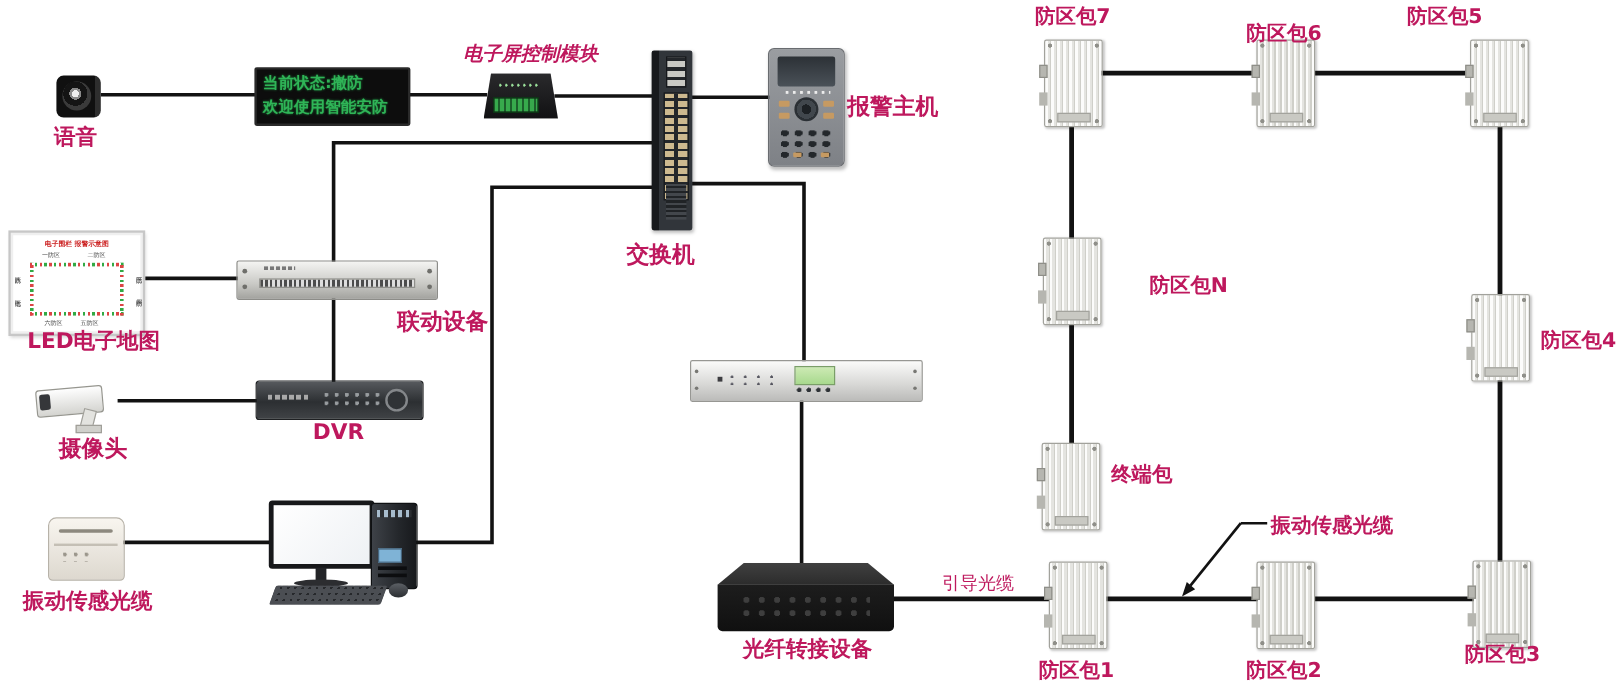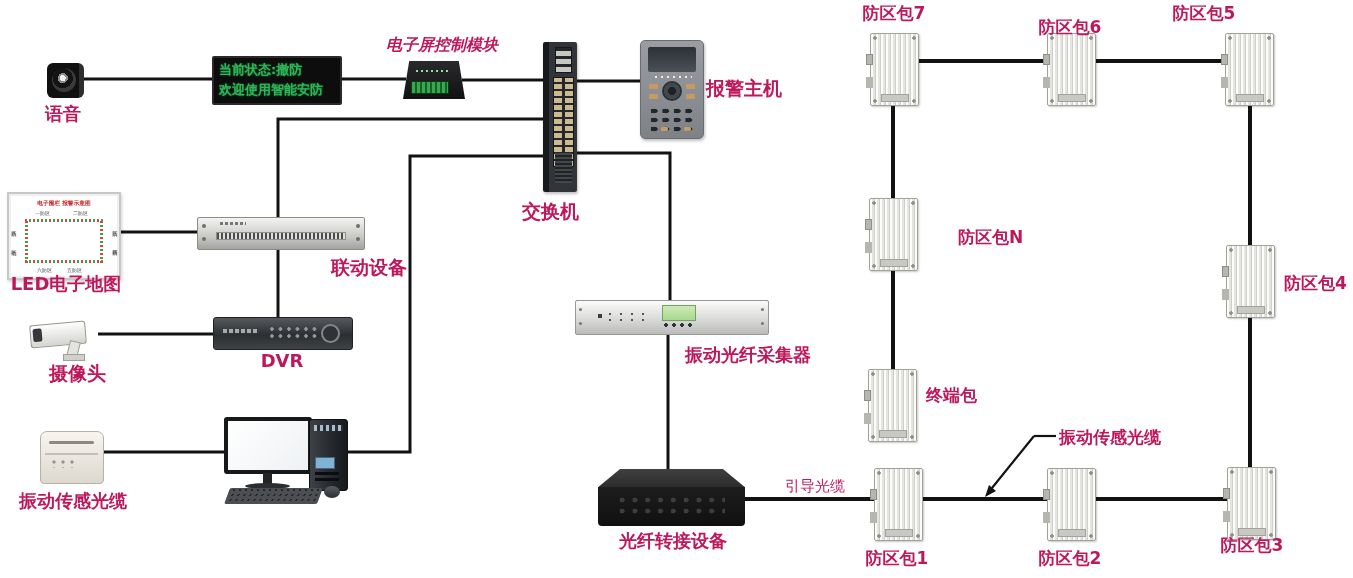--- a/index.html
+++ b/index.html
@@ -287,26 +287,25 @@
   <div class="dev pkg" style="left:1226px;top:245px;"></div>
   <div class="dev pkg" style="left:868px;top:369px;"></div>
   <div class="dev pkg" style="left:874px;top:468px;"></div>
   <div class="dev pkg" style="left:1047px;top:468px;"></div>
   <div class="dev pkg" style="left:1227px;top:467px;"></div>
 
   <div class="lbl ctr f18" style="left:33px;top:102px;width:60px;">语音</div>
   <div class="lbl ctr f16" style="left:372px;top:35px;width:140px;font-style:italic;">电子屏控制模块</div>
   <div class="lbl ctr f19" style="left:503px;top:199px;width:95px;">交换机</div>
   <div class="lbl f19" style="left:706px;top:76px;">报警主机</div>
-  <div class="lbl ctr f18" style="left:4px;top:272px;width:124px;">LED电子地图</div>
+  <div class="lbl ctr f18" style="left:16px;top:272px;width:124px;">LED电子地图</div>
   <div class="lbl ctr f19" style="left:280px;top:255px;width:110px;padding-left:34px;">联动设备</div>
   <div class="lbl ctr f19" style="left:35px;top:361px;width:85px;">摄像头</div>
   <div class="lbl ctr f18" style="left:252px;top:350px;width:60px;font-weight:700;">DVR</div>
   <div class="lbl ctr f18" style="left:18px;top:489px;width:110px;">振动传感光缆</div>
-  <div class="lbl ctr f18" style="left:668px;top:343px;width:160px;">振动光纤采集器</div>
   <div class="lbl ctr f18" style="left:608px;top:529px;width:130px;">光纤转接设备</div>
   <div class="lbl f15" style="left:785px;top:477px;font-weight:500;">引导光缆</div>
   <div class="lbl f17" style="left:1059px;top:426px;">振动传感光缆</div>
 
   <div class="lbl ctr f17" style="left:858px;top:2px;width:72px;">防区包7</div>
   <div class="lbl ctr f17" style="left:1034px;top:16px;width:72px;">防区包6</div>
   <div class="lbl ctr f17" style="left:1168px;top:2px;width:72px;">防区包5</div>
   <div class="lbl f17" style="left:926px;top:226px;margin-left:32px;">防区包N</div>
   <div class="lbl f17" style="left:1284px;top:272px;">防区包4</div>
   <div class="lbl f17" style="left:926px;top:384px;">终端包</div>

